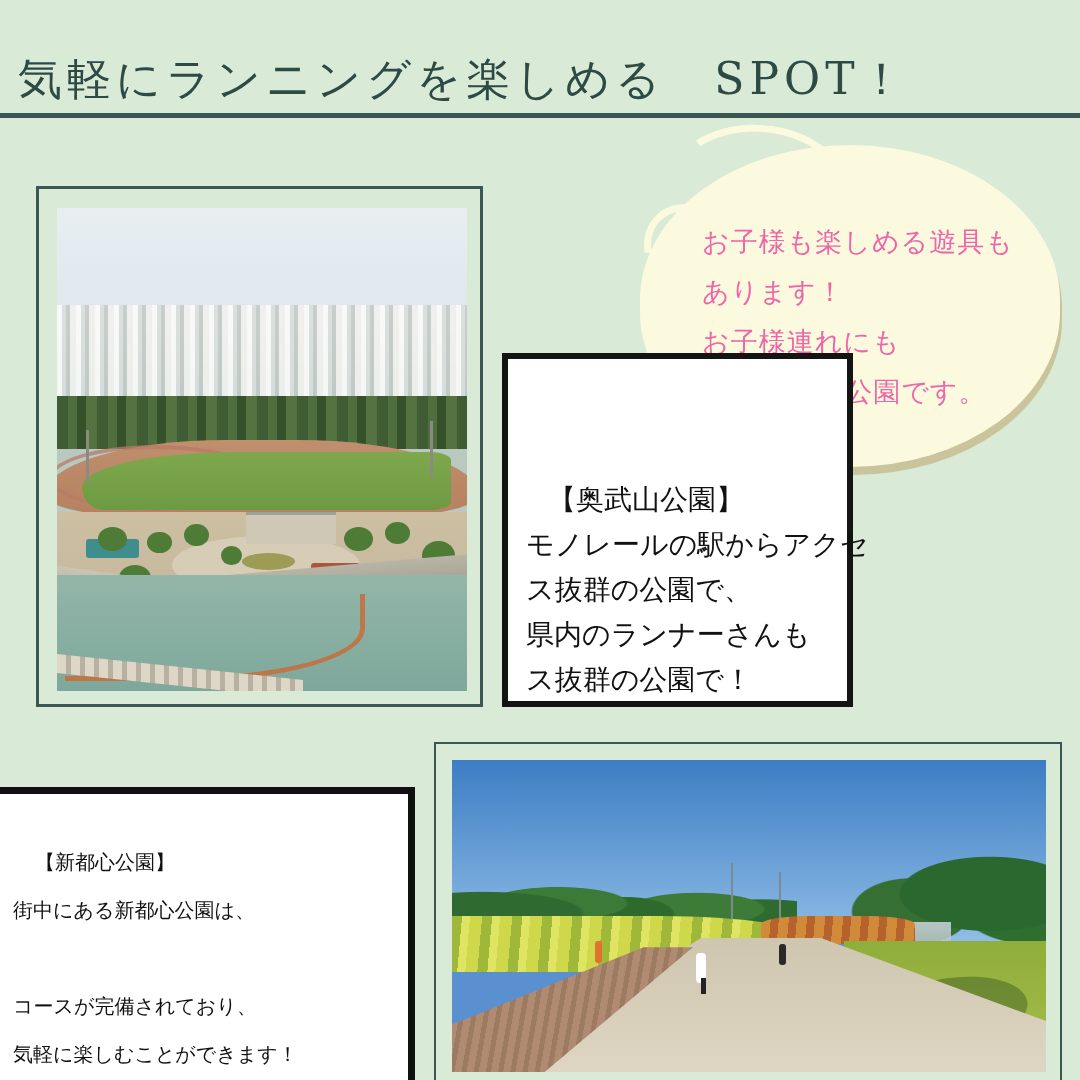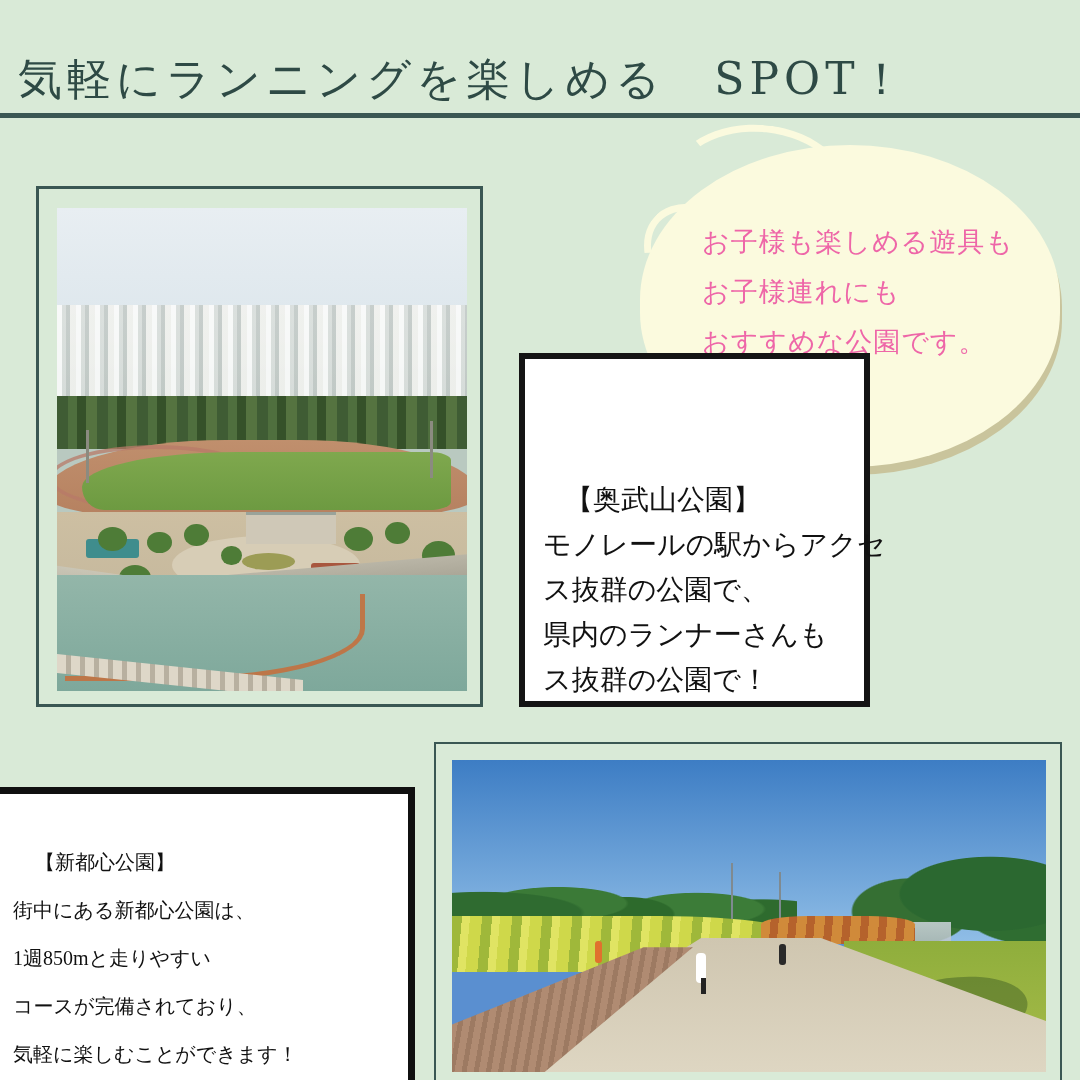--- a/index.html
+++ b/index.html
@@ -120,21 +120,21 @@
     font-family:"DejaVu Sans","Liberation Sans",sans-serif;
     font-size:27px;line-height:50px;color:#ee66a8;letter-spacing:1px;
   }
   .arc{position:absolute;border:7px solid #fbfade;border-color:#fbfade transparent transparent transparent;border-radius:50%;}
   .arc1{left:18px;top:56px;width:86px;height:120px;transform:rotate(-48deg);}
   .arc2{left:32px;top:-14px;width:170px;height:120px;transform:rotate(6deg);}
   .arc3{left:370px;top:116px;width:86px;height:150px;transform:rotate(122deg);}
 
   
   .box-right{
-    position:absolute;left:519px;top:311px;width:351px;height:354px;
+    position:absolute;left:502px;top:311px;width:351px;height:354px;
     background:#ffffff;border:6px solid #141414;box-sizing:border-box;
   }
   .box-right .btxt{
     position:absolute;left:18px;top:118px;width:340px;
     font-family:"DejaVu Serif","Liberation Serif",serif;
     font-size:28px;line-height:45px;color:#111;letter-spacing:0px;
     white-space:nowrap;
   }
   .btxt .indent{padding-left:22px;display:block;}
 
@@ -259,40 +259,41 @@
 
   <div class="bubble-wrap">
     <div class="bubble-shadow"></div>
     <div class="bubble"></div>
     <div class="bubble-tail"></div>
     <div class="arc arc1"></div>
     <div class="arc arc2"></div>
     <div class="arc arc3"></div>
     <div class="bubble-text">
       <div>お子様も楽しめる遊具も</div>
+      <div>あります！</div>
       <div>お子様連れにも</div>
       <div>おすすめな公園です。</div>
     </div>
   </div>
 
   <div class="box-right">
     <div class="btxt">
       <span class="indent">【奥武山公園】</span>
       <span>モノレールの駅からアクセ</span><br>
       <span>ス抜群の公園で、</span><br>
       <span>県内のランナーさんも</span><br>
       <span>ス抜群の公園で！</span>
     </div>
   </div>
 
   <div class="box-left">
     <div class="btxt">
       <span class="indent">【新都心公園】</span>
       <span>街中にある新都心公園は、</span><br>
-      <span>1週850mと走りやすい</span><br>
+      <br>
       <span>コースが完備されており、</span><br>
       <span>気軽に楽しむことができます！</span>
     </div>
   </div>
 
   <div class="photo2-frame">
     <div class="photo2">
       <div class="p2-sky"></div>
       <div class="p2-treesL"></div>
       <div class="p2-treesR"></div>

